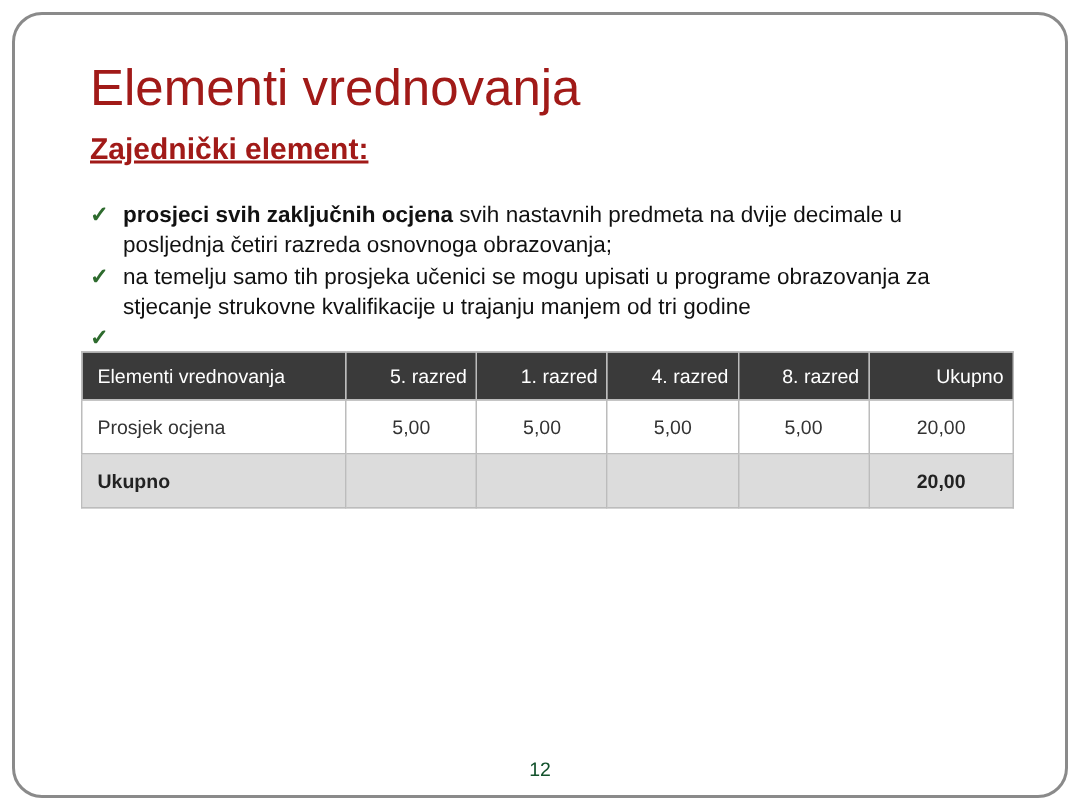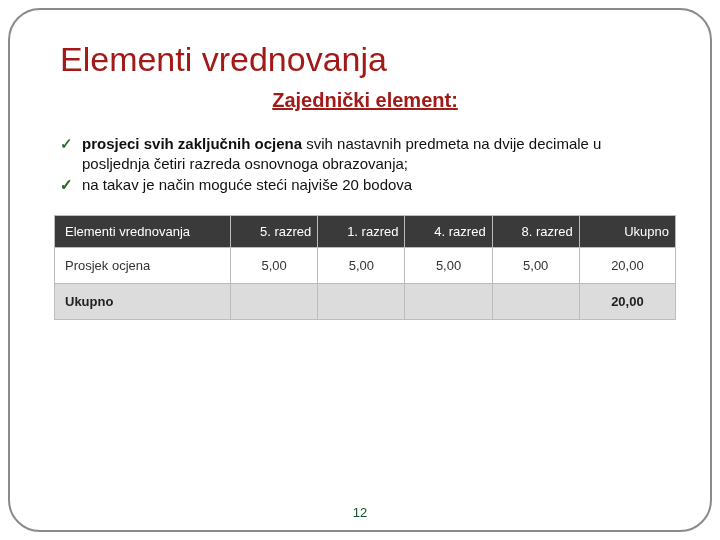--- a/index.html
+++ b/index.html
@@ -6,36 +6,35 @@
   html, body { width: 720px; height: 540px; }
   body {
     font-family: Arial, Helvetica, sans-serif;
     background: #ffffff;
     position: relative;
   }
   .frame {
     position: absolute;
     top: 8px; left: 8px; right: 8px; bottom: 8px;
     border: 2px solid #8a8a8a;
-    border-radius: 32px;
+    border-radius: 20px;
     padding: 30px 40px 20px 50px;
   }
   .title {
     color: #a11a18;
     font-size: 34px;
     font-weight: normal;
     margin-bottom: 10px;
   }
   .subtitle {
     color: #a11a18;
     font-size: 20px;
     font-weight: bold;
     text-decoration: underline;
     margin-bottom: 22px;
-    text-align: center;
   }
   .bullets {
     list-style: none;
     font-size: 15px;
     color: #111;
     line-height: 1.3;
     margin-bottom: 20px;
   }
   .bullets li {
     position: relative;
@@ -93,24 +92,24 @@
   <h1 class="title">Elementi vrednovanja</h1>
   <div class="subtitle">Zajednički element:</div>
 
   <ul class="bullets">
     <li>
       <span class="check">✓</span>
       <span class="bold">prosjeci svih zaključnih ocjena</span><span> svih nastavnih predmeta na dvije decimale u posljednja četiri razreda osnovnoga obrazovanja;</span>
     </li>
     <li>
       <span class="check">✓</span>
+      <span>na temelju samo tih prosjeka učenici se mogu upisati u programe obrazovanja za stjecanje strukovne kvalifikacije u trajanju manjem od tri godine</span>
     </li>
     <li>
       <span class="check">✓</span>
-      <span>na takav je način moguće steći najviše 20 bodova</span>
     </li>
   </ul>
 
   <div class="table-wrap">
     <table>
       <thead>
         <tr>
           <th>Elementi vrednovanja</th>
           <th>5. razred</th>
           <th>1. razred</th>

